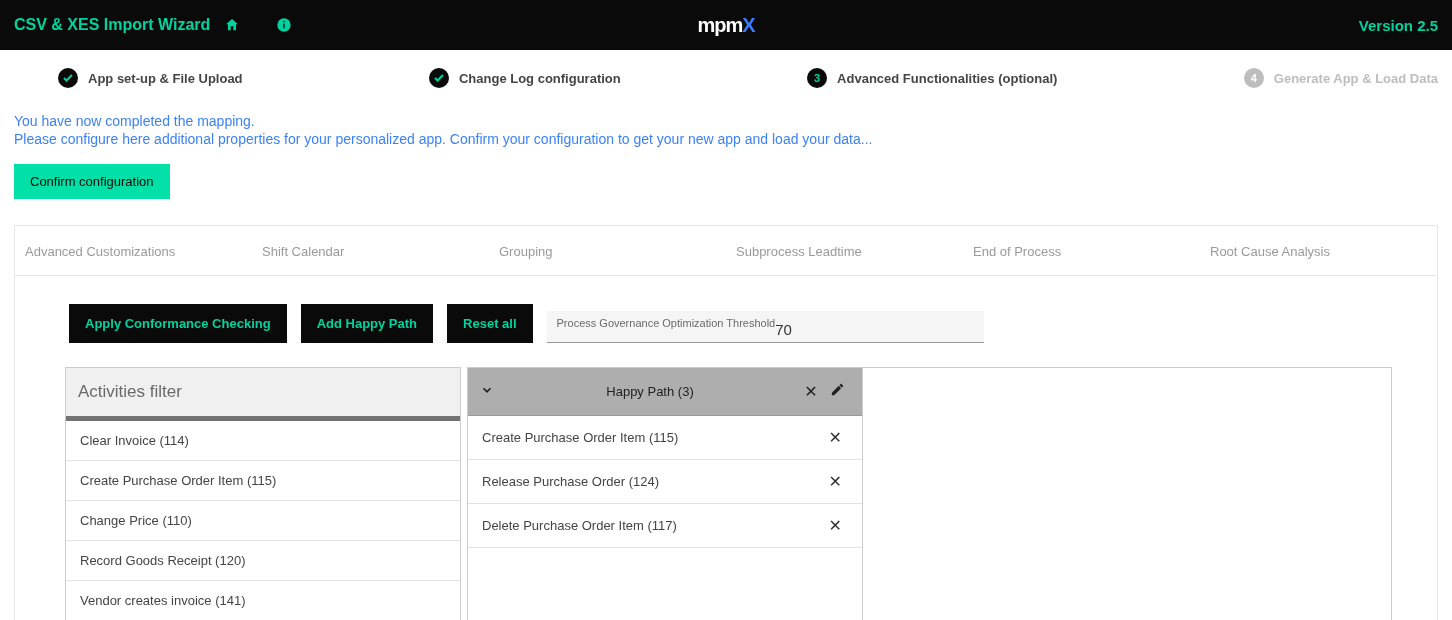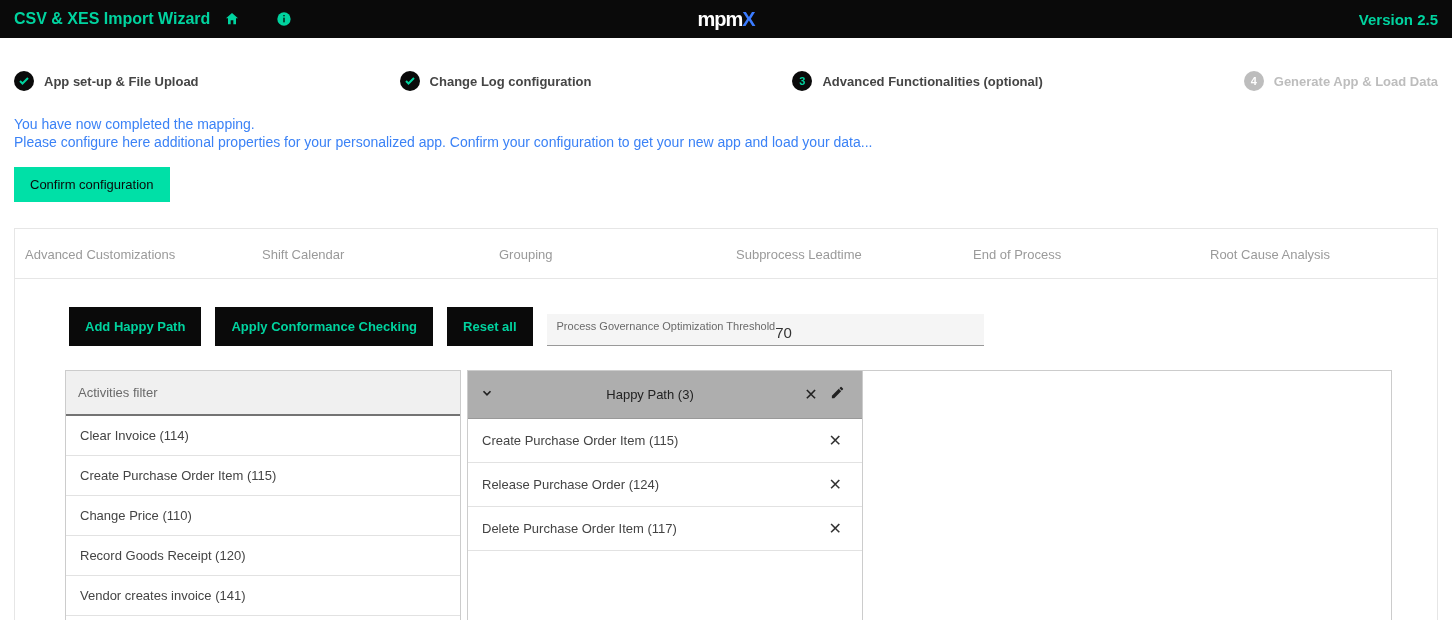--- a/index.html
+++ b/index.html
@@ -6,42 +6,43 @@
   body {
     font-family: -apple-system, BlinkMacSystemFont, "Segoe UI", Arial, sans-serif;
     background: #fff;
     font-size: 13px;
     color: #333;
     width: 1452px;
   }
   
   .topbar {
     background: #0a0a0a;
-    height: 38px;
+    height: 50px;
     display: flex;
     align-items: center;
     padding: 0 14px;
     color: #00d39f;
     justify-content: space-between;
   }
   .topbar-left { display: flex; align-items: center; gap: 14px; }
   .topbar-title { color:#00d39f; font-weight:700; font-size:16px; }
   .topbar-icon { color:#00d39f; font-size:16px; display:inline-flex; align-items:center; cursor:pointer;}
   .topbar-center {
     position:absolute; left:50%; transform:translateX(-50%);
     display:flex; align-items:center;
   }
   .logo { color:#fff; font-weight:800; font-size:20px; letter-spacing:-1px;}
   .logo .x { color:#3a7bff; font-weight:900;}
   .topbar-right { color:#00d39f; font-weight:700; font-size:15px;}
   
   
   .stepper {
-    display:flex; align-items:center; padding: 33px 14px 14px 14px;
+    display:flex; align-items:center; padding: 18px 14px 14px 14px;
     gap: 60px;
+    margin-left: 44px;
   }
   .step { display:flex; align-items:center; gap:10px; }
   .step-circle {
     width:20px; height:20px; border-radius:50%;
     display:flex; align-items:center; justify-content:center;
     font-size:11px; font-weight:600;
   }
   .step .done { background:#0a0a0a; color:#00d39f; }
   .step .active { background:#0a0a0a; color:#00d39f; }
   .step .inactive { background:#bdbdbd; color:#fff; }
@@ -96,22 +97,22 @@
   
   
   .panels {
     display:flex; padding: 10px 40px 0 50px; gap:0; align-items:flex-start;
   }
   .panel {
     border:1px solid #ccc; width:396px; background:#fff;
     position:relative;
   }
   .panel-header {
-    background:#f0f0f0; padding:14px 12px; font-size:13px; color:#6a6a6a;
-    border-bottom:2px solid #737373;
+    background:#f0f0f0; padding:14px 12px; font-size:17px; color:#6a6a6a;
+    border-bottom:5px solid #737373;
   }
   .panel .list { max-height:230px; overflow-y:auto; }
   .panel .list::-webkit-scrollbar { width:14px; }
   .panel .list::-webkit-scrollbar-thumb { background:#c7c7c7; }
   .panel .list::-webkit-scrollbar-track { background:#f0f0f0; }
   .list-item {
     padding:12px 14px; border-bottom:1px solid #e2e2e2;
     font-size:13px; color:#444; cursor:pointer;
   }
   
@@ -201,22 +202,22 @@
   <div class="tabs">
     <div class="tab">Advanced Customizations</div>
     <div class="tab">Shift Calendar</div>
     <div class="tab">Grouping</div>
     <div class="tab">Subprocess Leadtime</div>
     <div class="tab">End of Process</div>
     <div class="tab">Root Cause Analysis</div>
   </div>
 
   <div class="conf-row">
+    <button class="darkbtn">Apply Conformance Checking</button>
     <button class="darkbtn">Add Happy Path</button>
-    <button class="darkbtn">Apply Conformance Checking</button>
     <button class="darkbtn">Reset all</button>
     <div class="threshold">
       <span class="threshold-label">Process Governance Optimization Threshold</span>
       <input class="threshold-input" value="70" style="">
     </div>
   </div>
 
   <div class="panels">
 
     <div class="panel">

